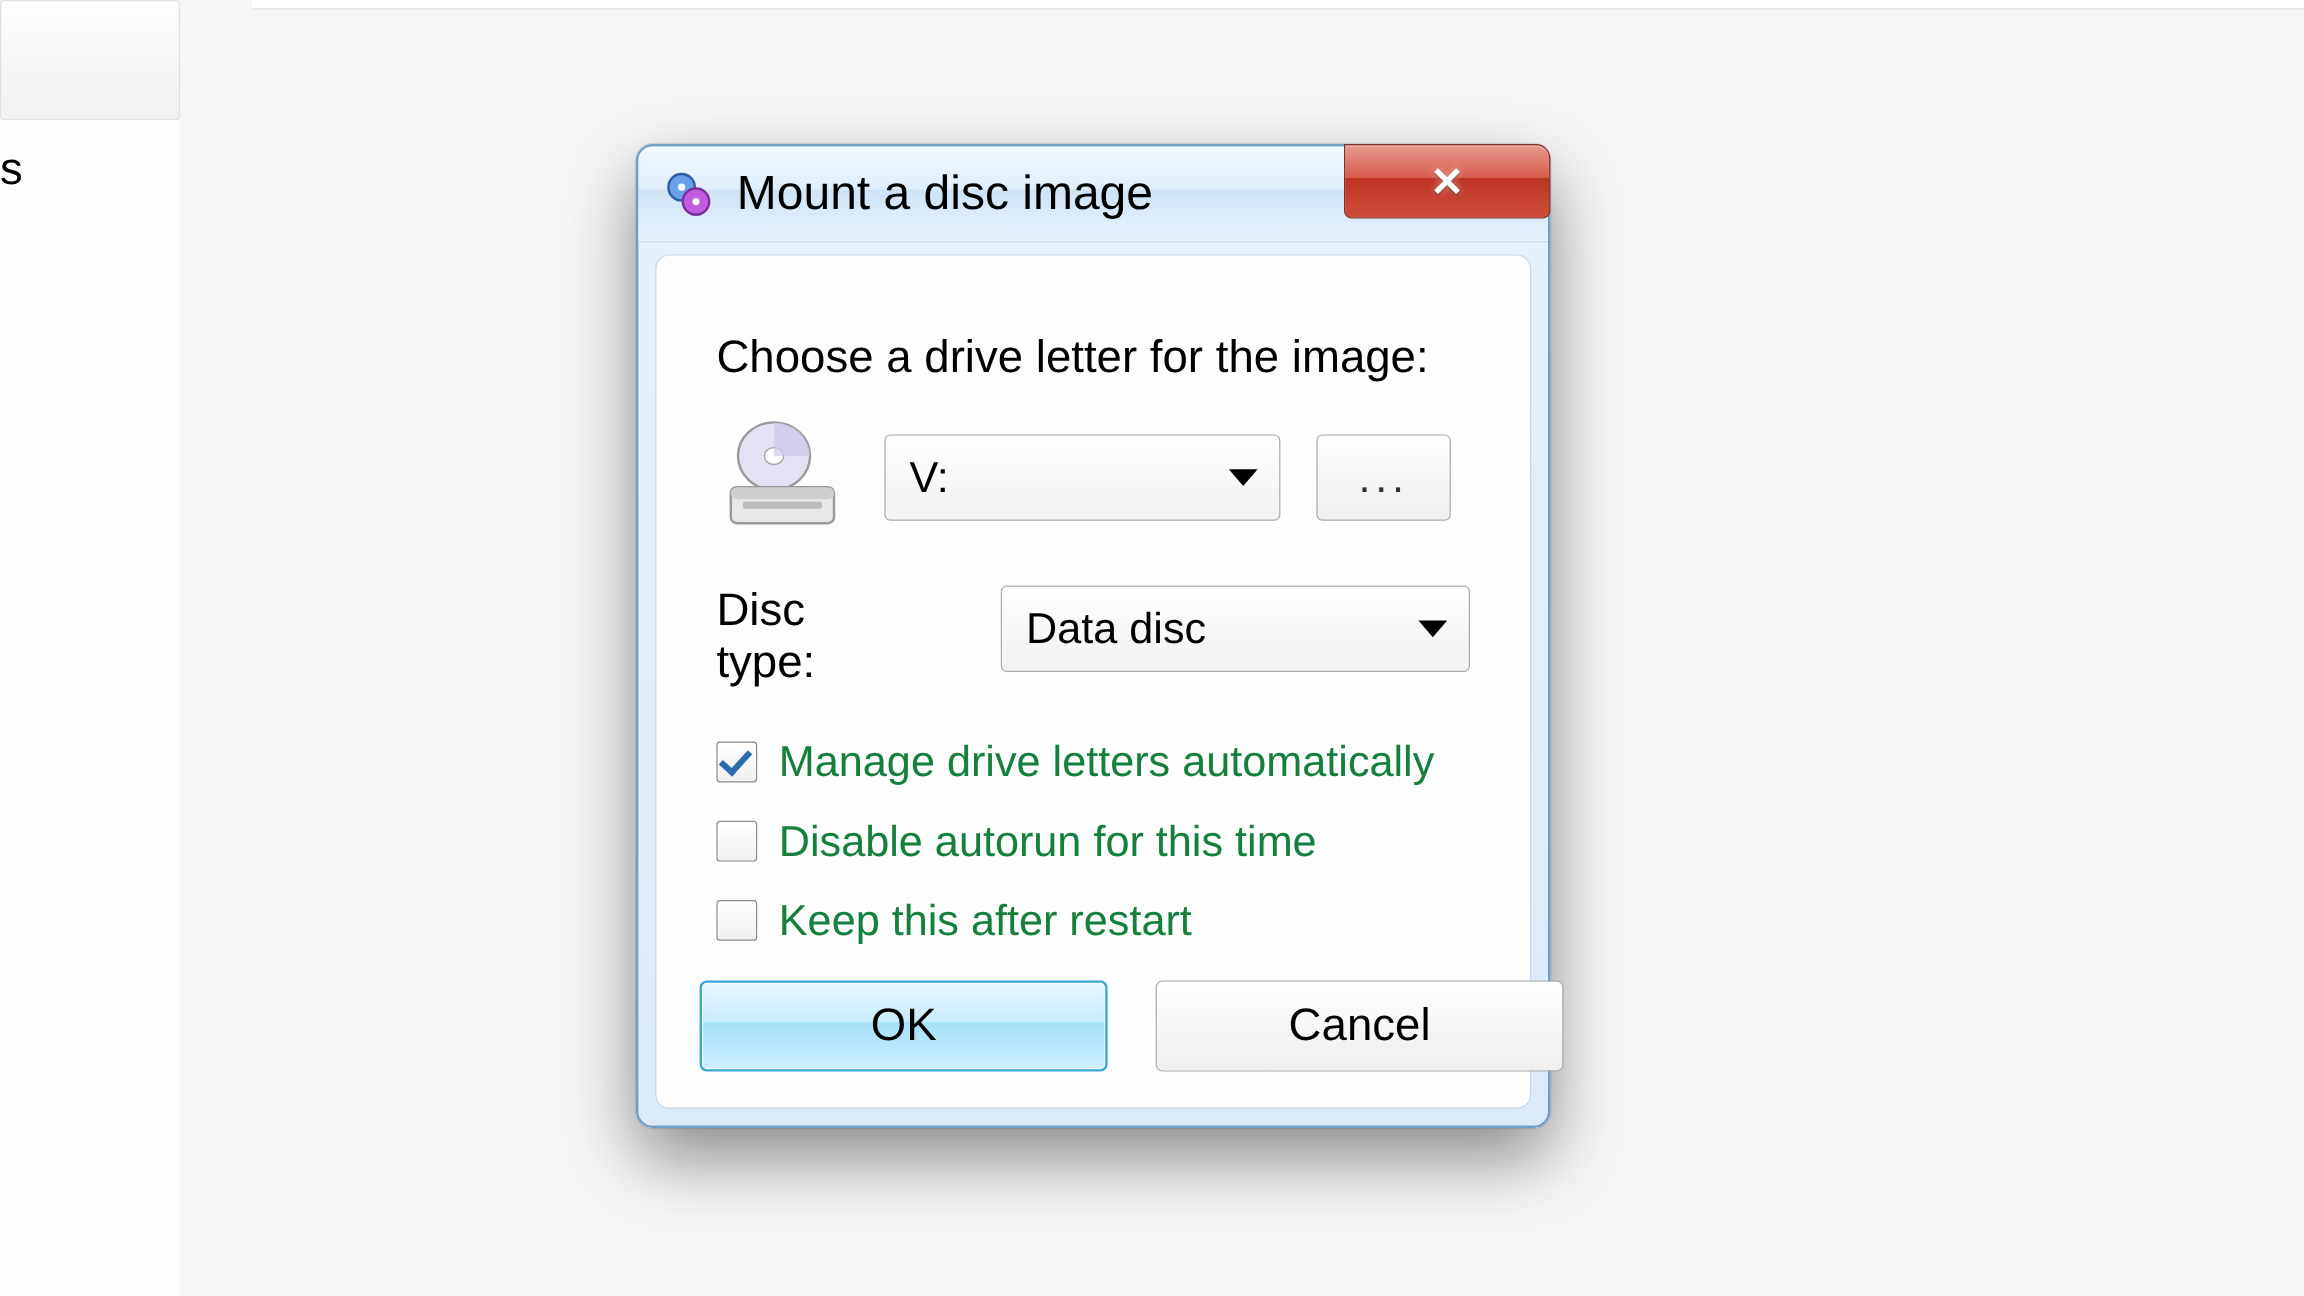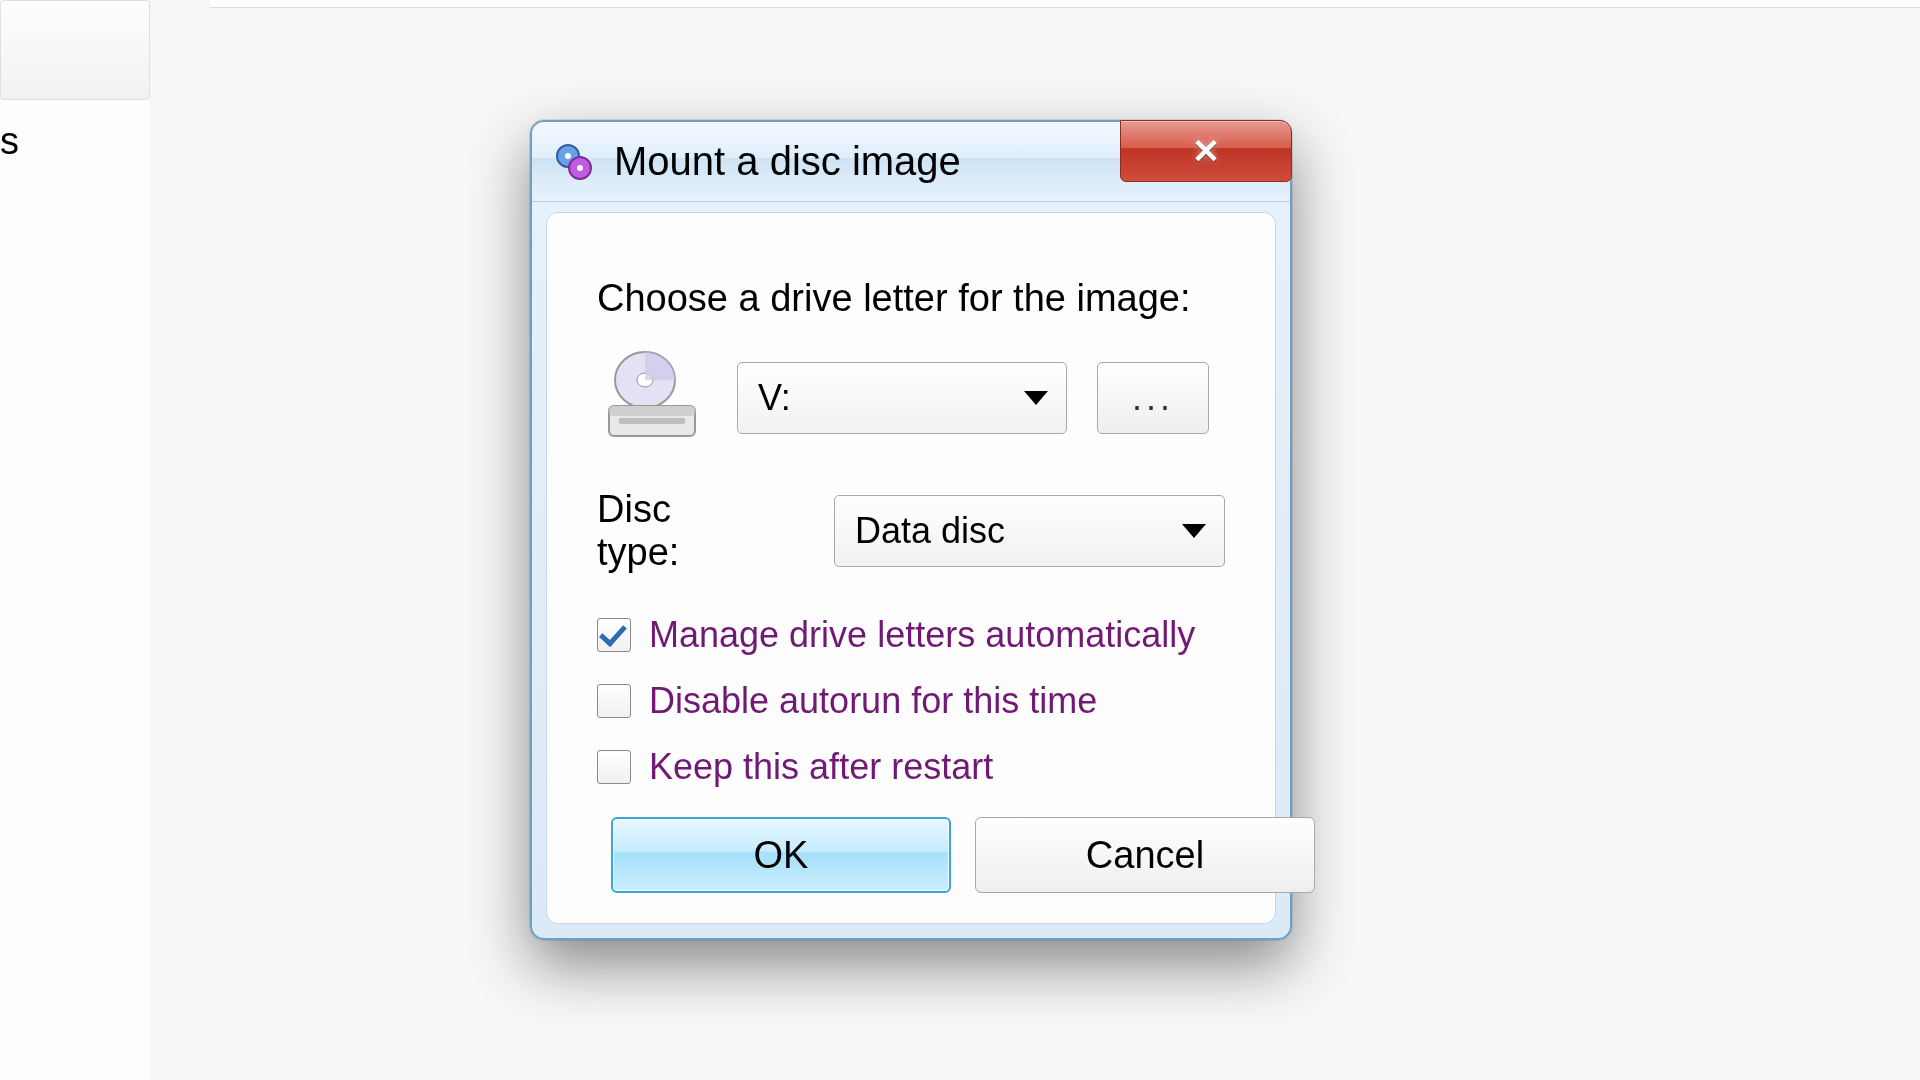--- a/index.html
+++ b/index.html
@@ -152,57 +152,56 @@
     border-radius: 5px;
     display:flex; align-items:center; justify-content:center;
     font-size: 36px;
     letter-spacing: 4px;
     color: #333;
     cursor: pointer;
   }
 
   .row-type {
     display: flex;
-    align-items: center;
     gap: 87px;
     margin-bottom: 40px;
   }
   .type-label {
     font-size: 38px;
   }
 
   .check-row {
     display: flex;
     align-items: center;
     gap: 18px;
     margin-bottom: 24px;
     font-size: 36px;
-    color: #701a75;
+    color: #15803d;
     cursor: pointer;
   }
   .checkbox {
     width: 34px; height: 34px;
     border: 1px solid #8a8a8a;
     border-radius: 3px;
     background: linear-gradient(#ffffff,#f0f0f0);
     display:flex; align-items:center; justify-content:center;
   }
   .checkbox.checked::after {
     content: "";
     width: 20px; height: 10px;
     border-left: 5px solid #2b6cb0;
     border-bottom: 5px solid #2b6cb0;
     transform: rotate(-48deg) translate(1px,-3px);
   }
 
   .button-row {
     position: absolute;
-    left: 64px; right: 50px; bottom: 30px;
-    display: flex;
-    gap: 24px;
+    left: 36px; right: 50px; bottom: 30px;
+    display: flex;
+    gap: 40px;
   }
   .btn {
     flex: 0 0 340px;
     height: 76px;
     border-radius: 6px;
     display:flex; align-items:center; justify-content:center;
     font-size: 38px;
     cursor: pointer;
   }
   .btn-ok {

